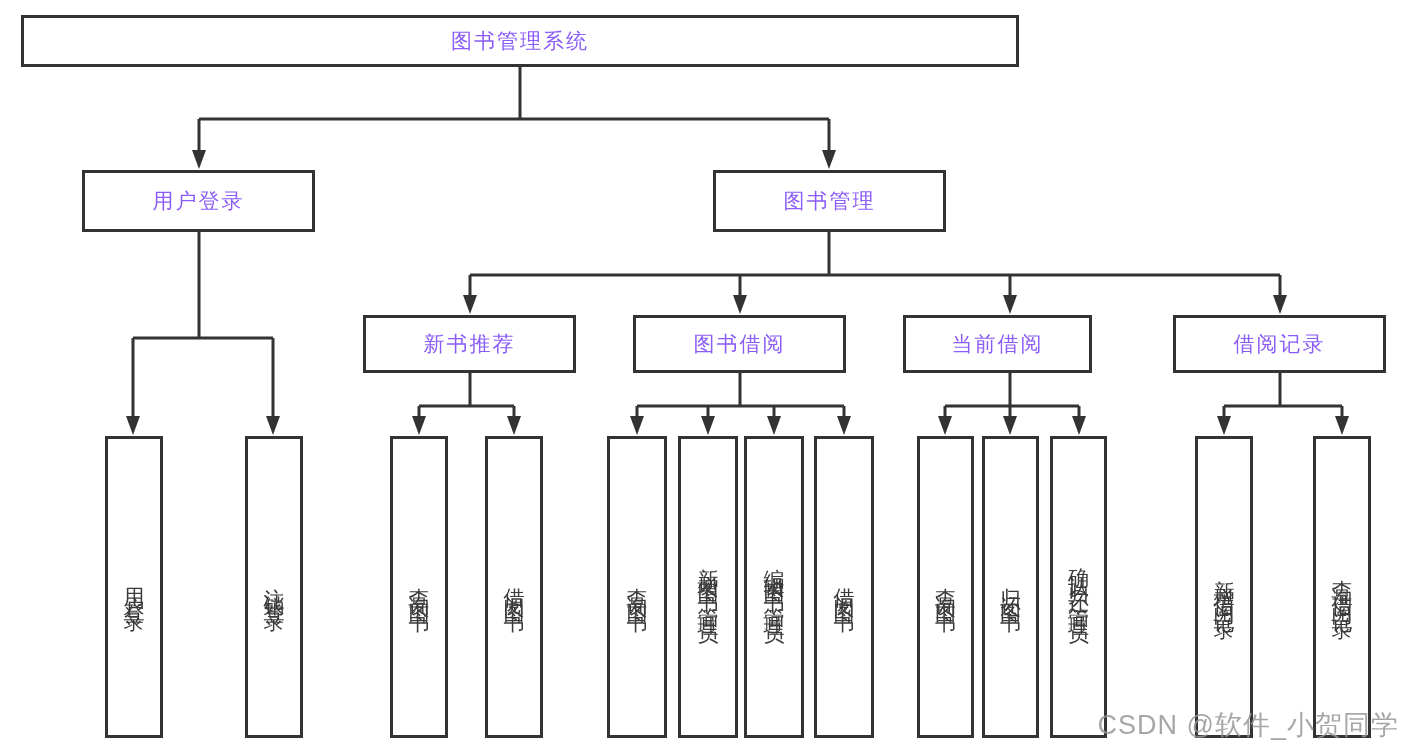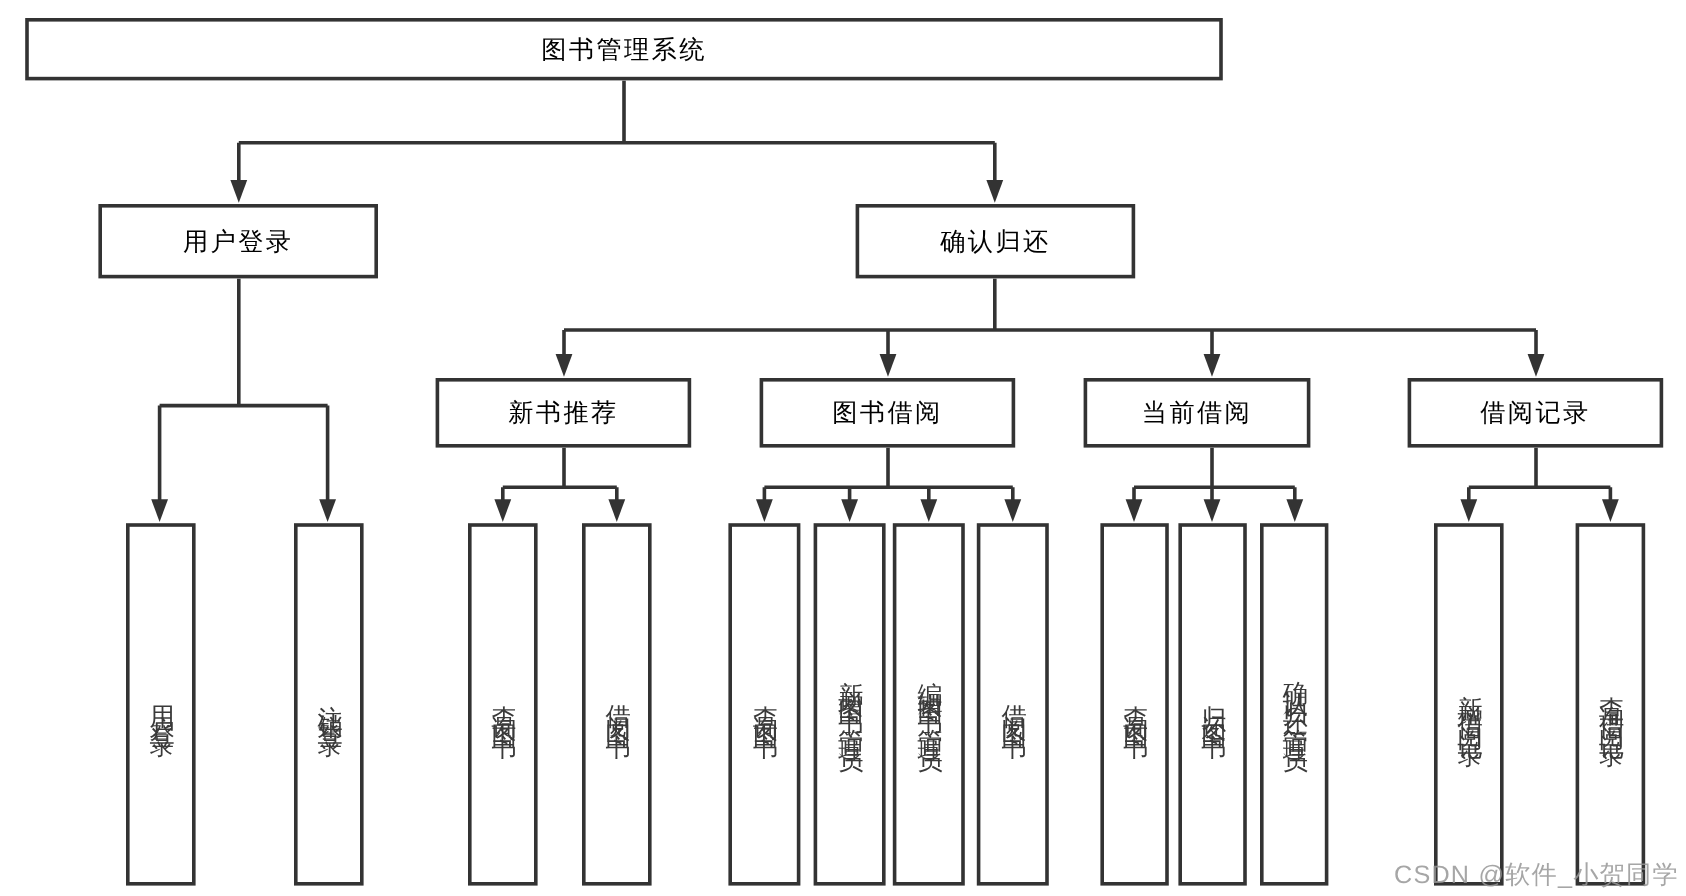--- a/index.html
+++ b/index.html
@@ -15,21 +15,21 @@
   .hbox {
     position: absolute;
     box-sizing: border-box;
     border: 3px solid #333333;
     background: #ffffff;
     display: flex;
     align-items: center;
     justify-content: center;
     font-size: 21px;
     letter-spacing: 2px;
-    color: #000000;
+    color: #8b5cf6;
     z-index: 2;
   }
   .leaf {
     position: absolute;
     box-sizing: border-box;
     top: 436px;
     height: 302px;
     border: 3px solid #333333;
     background: #ffffff;
     display: flex;
@@ -42,21 +42,21 @@
     text-orientation: mixed;
     font-size: 21px;
     letter-spacing: 8px;
     color: #3a3a3a;
     white-space: nowrap;
   }
   .watermark {
     position: absolute;
     right: 6px;
     bottom: 4px;
-    font-size: 21px;
+    font-size: 27px;
     color: rgba(150, 150, 150, 0.85);
     letter-spacing: 1px;
     z-index: 3;
   }
 </style>
 </head>
 <body>
 
 <div class="canvas">
 
@@ -94,21 +94,21 @@
   </svg>
 
   <div class="hbox" style="left:21px; top:15px; width:998px; height:52px;">
     <span>图书管理系统</span>
   </div>
 
   <div class="hbox" style="left:82px; top:170px; width:233px; height:62px;">
     <span>用户登录</span>
   </div>
   <div class="hbox" style="left:713px; top:170px; width:233px; height:62px;">
-    <span>确认归还</span>
+    <span>图书管理</span>
   </div>
 
   <div class="hbox" style="left:363px; top:315px; width:213px; height:58px;justify-content:center;">
     <span>新书推荐</span>
   </div>
   <div class="hbox" style="left:633px; top:315px; width:213px; height:58px;font-family:Liberation Serif, serif;">
     <span>图书借阅</span>
   </div>
   <div class="hbox" style="left:903px; top:315px; width:189px; height:58px;">
     <span>当前借阅</span>

